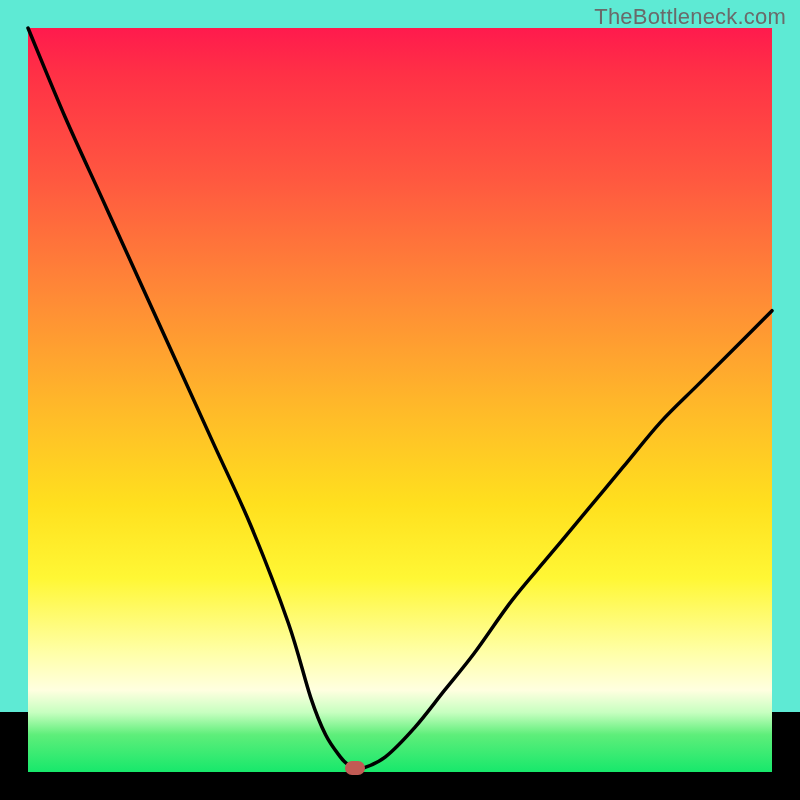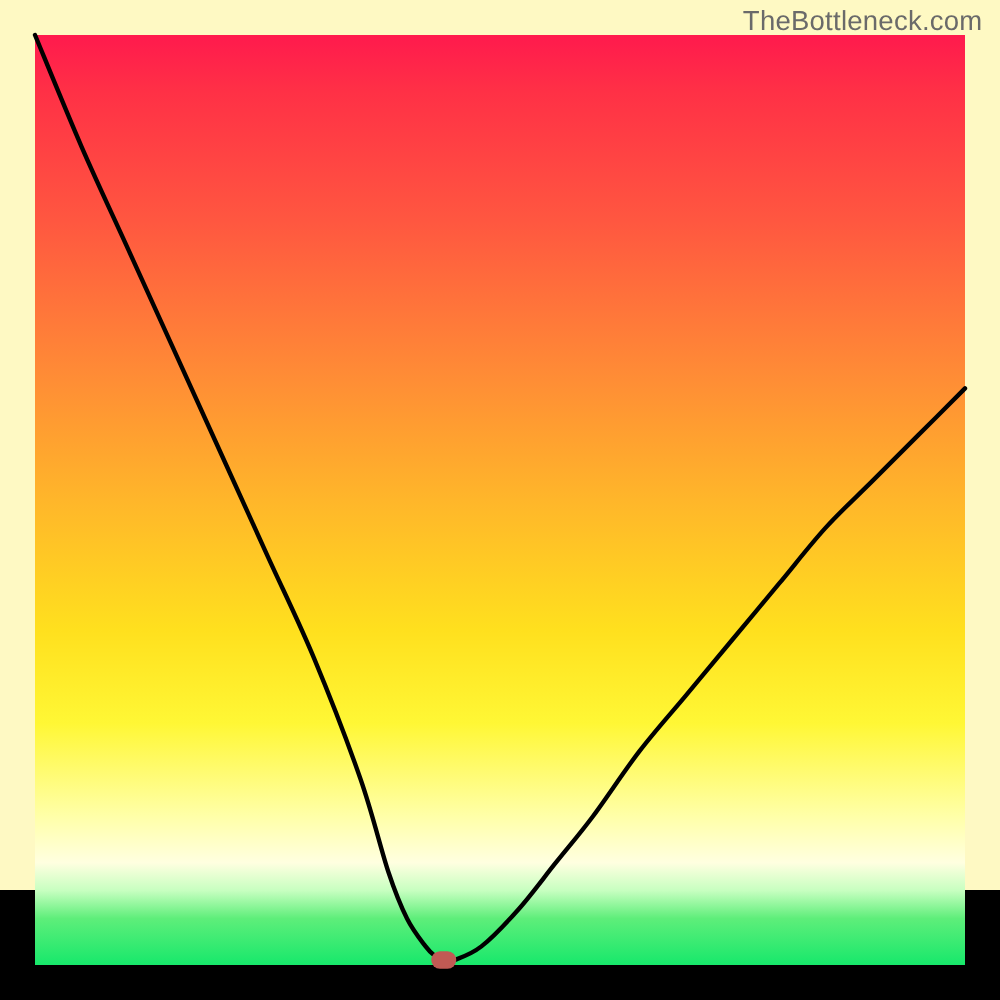--- a/index.html
+++ b/index.html
@@ -8,21 +8,21 @@
     width: 800px;
     height: 800px;
     overflow: hidden;
     background: #000;
     font-family: Arial, Helvetica, sans-serif;
   }
   .frame {
     position: relative;
     width: 800px;
     height: 712px;
-    background: #fef9c3;
+    background: #5eead4;
   }
   .watermark {
     position: absolute;
     top: 4px;
     right: 14px;
     color: #6a6a6a;
     font-size: 22px;
     font-weight: 500;
     letter-spacing: 0.2px;
     z-index: 5;

